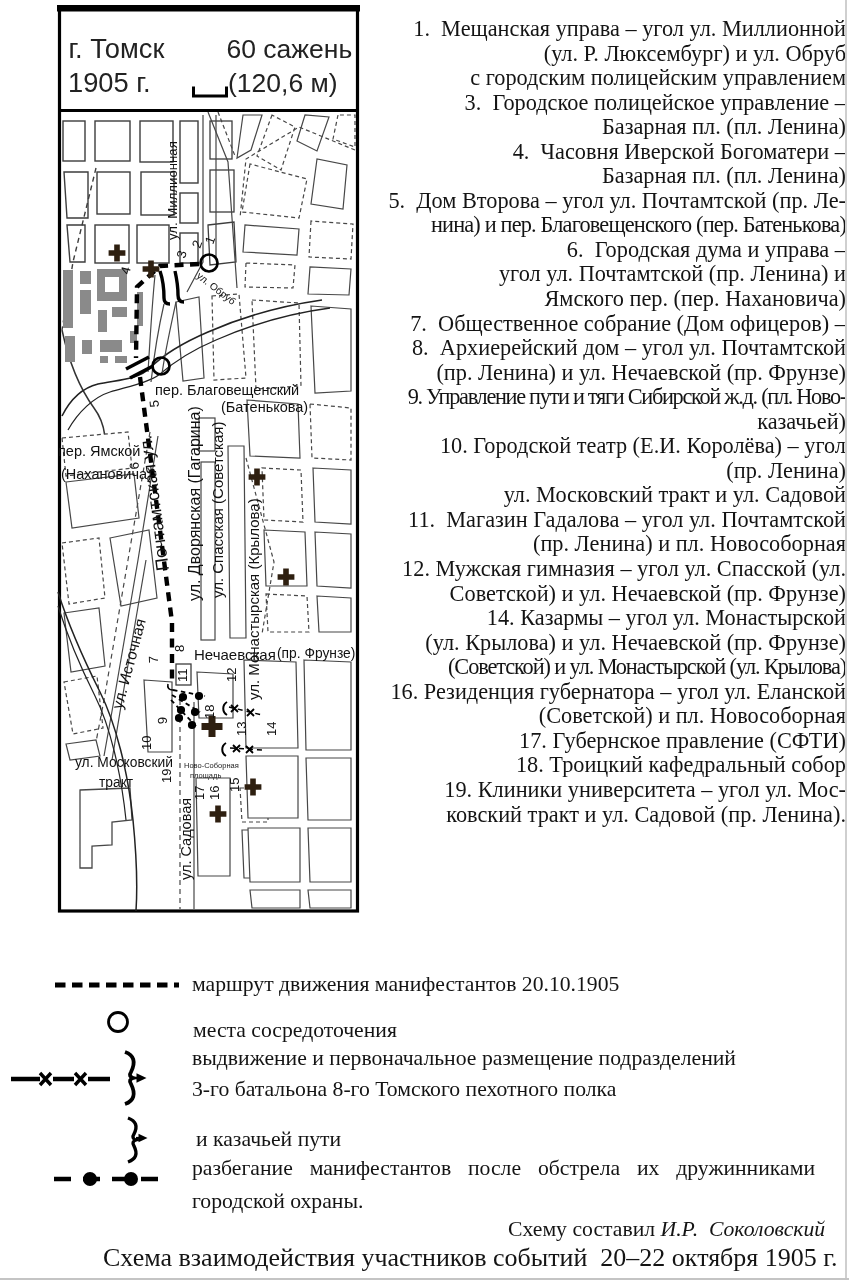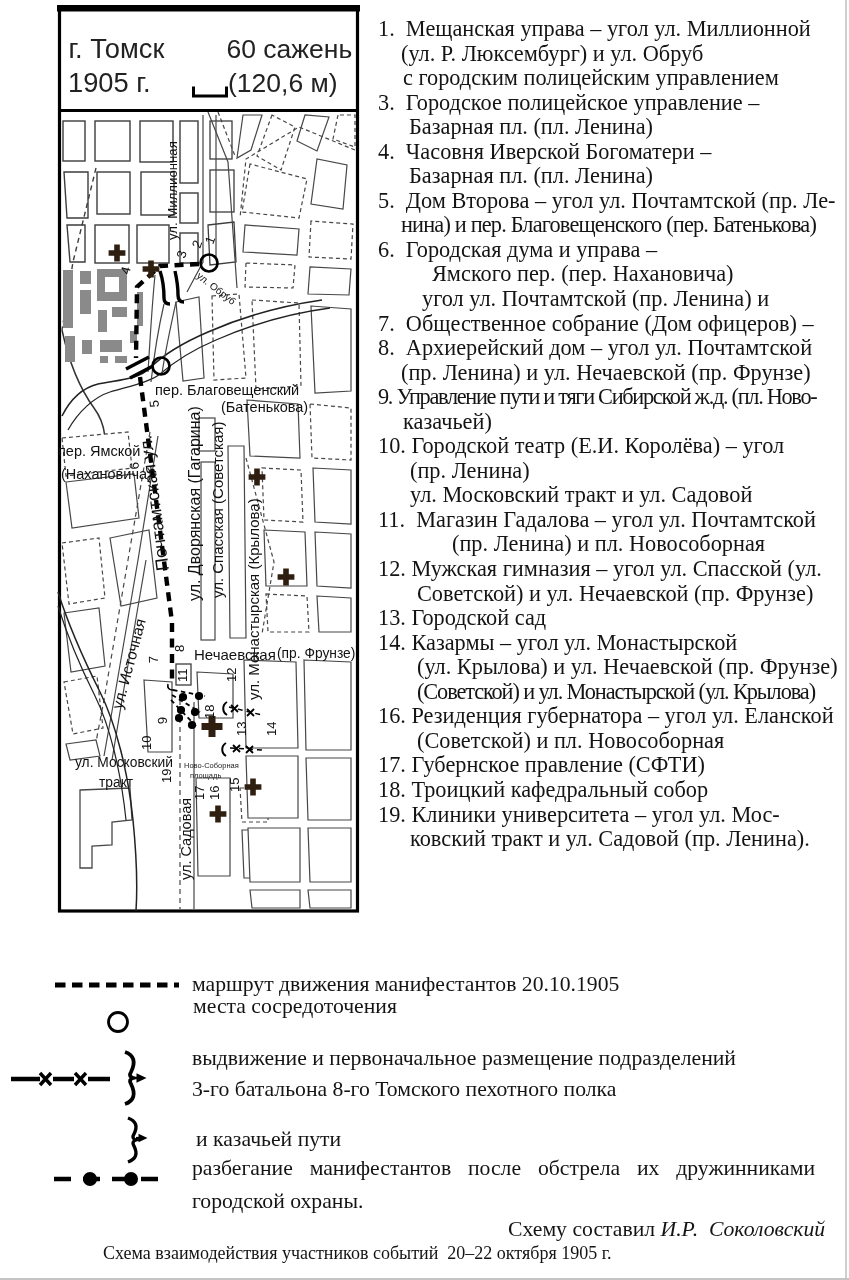--- a/index.html
+++ b/index.html
@@ -1,19 +1,19 @@
 <!DOCTYPE html>
 <html><head>
 <meta charset="utf-8">
 <style>
 html,body{margin:0;padding:0;background:#fff;}
 body{width:849px;height:1280px;position:relative;font-family:"Liberation Serif",serif;color:#141414;overflow:hidden;}
 #map{position:absolute;left:0;top:0;}
 .list{position:absolute;left:378px;top:17px;width:468px;font-size:22.3px;line-height:24.55px;}
-.list div{white-space:nowrap;}
+.list div{white-space:nowrap;text-align:right;}
 .legend{position:absolute;left:0;top:960px;width:849px;font-size:21.7px;}
 .lg{position:absolute;white-space:nowrap;}
 </style>
 </head>
 <body>
 
 <svg id="map" width="380" height="940" viewBox="0 0 380 940" fill="none" stroke-linecap="butt">
 
   <rect x="59.5" y="8" width="298" height="903" fill="#fff" stroke="#000" stroke-width="3.2"></rect>
 
@@ -288,35 +288,34 @@
 <div>1.&nbsp;&nbsp;Мещанская управа – угол ул. Миллионной</div>
 <div style="padding-left:23px">(ул. Р. Люксембург) и ул. Обруб</div>
 <div style="padding-left:25px">с городским полицейским управлением</div>
 <div>3.&nbsp;&nbsp;Городское полицейское управление –</div>
 <div style="padding-left:31px">Базарная пл. (пл. Ленина)</div>
 <div>4.&nbsp;&nbsp;Часовня Иверской Богоматери –</div>
 <div style="padding-left:31px">Базарная пл. (пл. Ленина)</div>
 <div>5.&nbsp;&nbsp;Дом Второва – угол ул. Почтамтской (пр. Ле-</div>
 <div style="padding-left:23px;letter-spacing:-0.82px">нина) и пер. Благовещенского (пер. Батенькова)</div>
 <div>6.&nbsp;&nbsp;Городская дума и управа –</div>
+<div style="padding-left:44px">угол ул. Почтамтской (пр. Ленина) и</div>
 <div style="padding-left:54px">Ямского пер. (пер. Нахановича)</div>
-<div style="padding-left:44px">угол ул. Почтамтской (пр. Ленина) и</div>
 <div>7.&nbsp;&nbsp;Общественное собрание (Дом офицеров) –</div>
 <div>8.&nbsp;&nbsp;Архиерейский дом – угол ул. Почтамтской</div>
 <div style="padding-left:23px">(пр. Ленина) и ул. Нечаевской (пр. Фрунзе)</div>
 <div style="letter-spacing:-1.3px">9.&nbsp;Управление пути и тяги Сибирской ж.д. (пл. Ново-</div>
 <div style="padding-left:25px">казачьей)</div>
 <div>10.&nbsp;Городской театр (Е.И. Королёва) – угол</div>
 <div style="padding-left:32px">(пр. Ленина)</div>
 <div style="padding-left:32px">ул. Московский тракт и ул. Садовой</div>
 <div>11.&nbsp;&nbsp;Магазин Гадалова – угол ул. Почтамтской</div>
 <div style="padding-left:74px">(пр. Ленина) и пл. Новособорная</div>
 <div>12.&nbsp;Мужская гимназия – угол ул. Спасской (ул.</div>
 <div style="padding-left:39px">Советской) и ул. Нечаевской (пр. Фрунзе)</div>
-<div>13.&nbsp;Городской сад</div>
 <div>14.&nbsp;Казармы – угол ул. Монастырской</div>
 <div style="padding-left:39px">(ул. Крылова) и ул. Нечаевской (пр. Фрунзе)</div>
 <div style="padding-left:39px;letter-spacing:-1.1px">(Советской) и ул. Монастырской (ул. Крылова)</div>
 <div>16.&nbsp;Резиденция губернатора – угол ул. Еланской</div>
 <div style="padding-left:39px">(Советской) и пл. Новособорная</div>
 <div>17.&nbsp;Губернское правление (СФТИ)</div>
 <div>18.&nbsp;Троицкий кафедральный собор</div>
 <div>19.&nbsp;Клиники университета – угол ул. Мос-</div>
 <div style="padding-left:32px">ковский тракт и ул. Садовой (пр. Ленина).</div>
 </div>
@@ -326,21 +325,21 @@
   <svg class="lg" style="left:0;top:0" width="190" height="50" viewBox="0 0 190 50">
     <line x1="55" y1="25" x2="179" y2="25" stroke="#000" stroke-width="5" stroke-dasharray="10.5 6.5"></line>
   </svg>
 
   <div class="lg" style="left:192px;top:12px">маршрут движения манифестантов 20.10.1905</div>
 
   <svg class="lg" style="left:0;top:48px" width="190" height="32" viewBox="0 0 190 32">
     <circle cx="118" cy="14" r="9.5" stroke="#000" stroke-width="2.8" fill="none"></circle>
   </svg>
 
-  <div class="lg" style="left:193px;top:34px">места сосредоточения</div>
+  <div class="lg" style="left:193px;top:58px">места сосредоточения</div>
 
   <div class="lg" style="left:192px;top:86px">выдвижение и первоначальное размещение подразделений</div>
   <div class="lg" style="left:192px;top:117px">3-го батальона 8-го Томского пехотного полка</div>
 
   <svg class="lg" style="left:0;top:86px" width="190" height="70" viewBox="0 0 190 70">
     <line x1="11" y1="33" x2="40" y2="33" stroke="#000" stroke-width="4.5"></line>
     <line x1="53" y1="33" x2="74" y2="33" stroke="#000" stroke-width="4.5"></line>
     <line x1="88" y1="33" x2="110" y2="33" stroke="#000" stroke-width="4.5"></line>
     <path d="M40,27 L51,39 M40,39 L51,27" stroke="#000" stroke-width="3.4"></path>
     <path d="M75,27 L86,39 M75,39 L86,27" stroke="#000" stroke-width="3.4"></path>
@@ -361,17 +360,17 @@
     <line x1="54" y1="19" x2="159" y2="19" stroke="#000" stroke-width="4.5" stroke-dasharray="17 12"></line>
     <circle cx="90" cy="19" r="7" fill="#000"></circle>
     <circle cx="131" cy="19" r="7" fill="#000"></circle>
   </svg>
 
   <div class="lg" style="left:192px;top:196px;width:623px;white-space:normal;text-align:justify;text-align-last:justify">разбегание манифестантов после обстрела их дружинниками</div>
   <div class="lg" style="left:192px;top:229px">городской охраны.</div>
 
   <div class="lg" style="left:508px;top:257px">Схему составил <i>И.Р.&nbsp; Соколовский</i></div>
 
-  <div class="lg" style="left:103px;top:283px;font-size:18px">Схема взаимодействия участников событий&nbsp; 20–22 октября 1905 г.</div>
+  <div class="lg" style="left:103px;top:283px;font-size:26px">Схема взаимодействия участников событий&nbsp; 20–22 октября 1905 г.</div>
 </div>
 
 <div style="position:absolute;left:845px;top:0;width:1.5px;height:1280px;background:#cfcfcf"></div>
 <div style="position:absolute;left:0;top:1277.5px;width:849px;height:2.5px;background:#c4c4c4"></div>
 
 </body></html>

